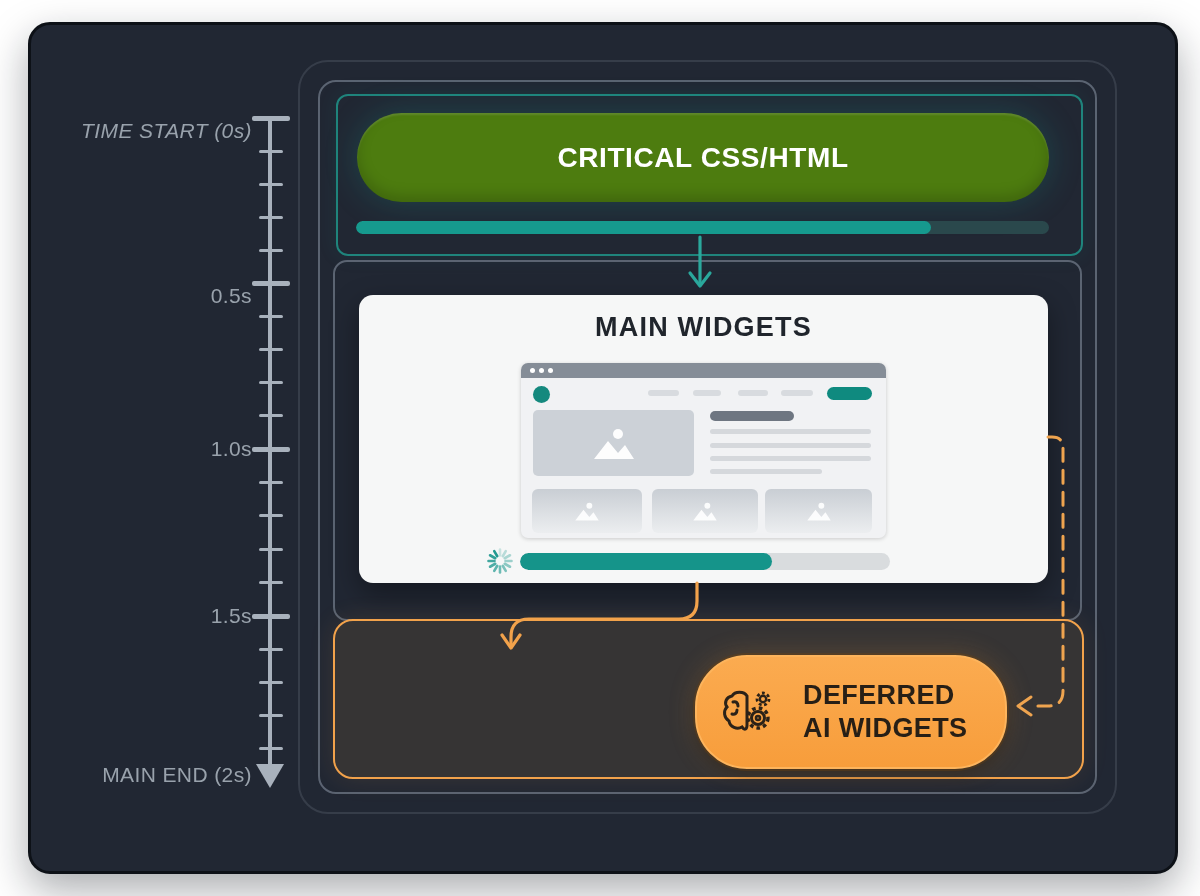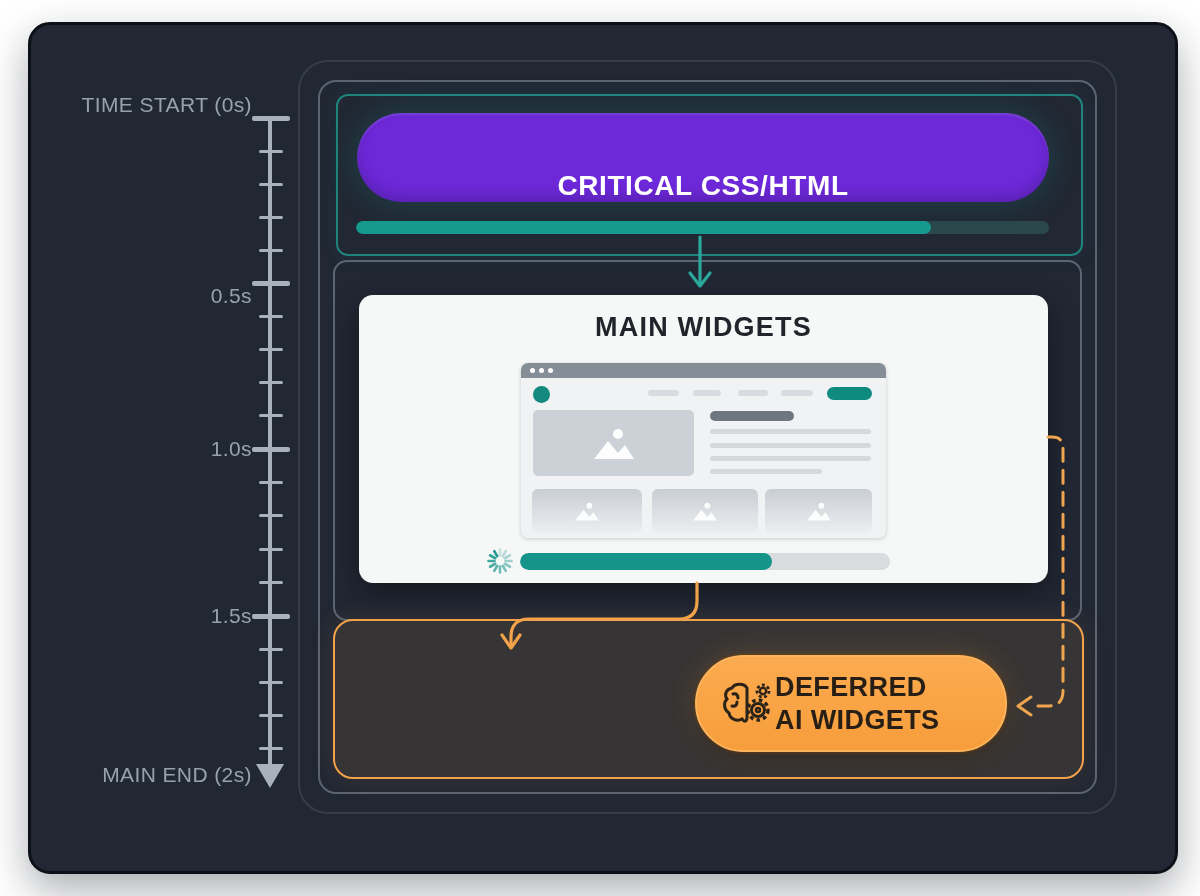--- a/index.html
+++ b/index.html
@@ -27,21 +27,21 @@
   .outer-box{left:318px;top:80px;width:775px;height:710px;
     border:2px solid #5b6472;border-radius:18px;}
   .outer-box::after{content:"";position:absolute;left:-22px;top:-22px;right:-22px;bottom:-22px;
     border:2px solid rgba(130,140,155,.22);border-radius:30px;}
 
   
   .sec-critical{left:336px;top:94px;width:743px;height:158px;
     border:2px solid #1f847c;border-radius:12px;
     box-shadow:0 0 20px rgba(20,150,140,.10);}
   .pill-critical{left:357px;top:113px;width:692px;height:89px;border-radius:45px;
-    background:#6d28d9;display:flex;align-items:flex-end;justify-content:center;
+    background:#4d7c0f;display:flex;align-items:center;justify-content:center;
     box-shadow:inset 0 2px 2px rgba(255,255,255,.12),inset 0 -6px 14px rgba(0,0,0,.18),0 0 34px rgba(23,180,166,.22);}
   .pill-critical span{color:#ffffff;font-weight:bold;font-size:28px;letter-spacing:.6px;}
   .bar-top{left:356px;top:221px;width:693px;height:13px;border-radius:7px;background:#2a484c;overflow:hidden;}
   .bar-top .fill{height:100%;background:#169a8e;border-radius:7px;}
 
   
   .sec-main{left:333px;top:260px;width:745px;height:357px;
     border:2px solid #5b6472;border-radius:14px;}
   .card-main{left:359px;top:295px;width:689px;height:288px;background:#f6f7f7;border-radius:14px;
     box-shadow:0 10px 28px rgba(0,0,0,.38);}
@@ -71,36 +71,36 @@
 
   
   .sec-deferred{left:333px;top:619px;width:747px;height:156px;border-radius:20px;
     border:2.5px solid #f2a24b;background:rgba(249,162,70,.10);
     box-shadow:0 0 26px rgba(249,164,70,.12);}
   .pill-orange{display:flex;align-items:center;border-radius:52px;
     background:linear-gradient(180deg,#fbab50,#f79d3b);
     border:2px solid #fdb45c;
     box-shadow:0 0 0 2px rgba(120,70,10,.30),0 6px 16px rgba(0,0,0,.35),0 0 26px rgba(249,164,70,.25);}
   .pill-analytics{left:355px;top:656px;width:305px;height:102px;padding-left:30px;gap:22px;box-sizing:border-box;}
-  .pill-ai{left:695px;top:655px;width:312px;height:97px;padding-left:22px;gap:0;box-sizing:border-box;}
+  .pill-ai{left:695px;top:655px;width:312px;height:114px;padding-left:22px;gap:28px;box-sizing:border-box;}
   .pill-label{white-space:pre-line;color:#271f16;font-weight:bold;font-size:27px;line-height:33px;letter-spacing:.4px;}
 
   svg.overlay{position:absolute;left:0;top:0;pointer-events:none;}
 </style>
 </head>
 <body>
 
 <div class="stage">
 
   <div class="abs panel"></div>
 
   <div id="timeline">
     <div class="abs tl-line"></div>
     <div class="abs tl-arrowhead"></div>
-  <div class="tl-label" style="top: 92px;">TIME START (0s)</div>
+  <div class="tl-label" style="top: 118px; font-style: italic;">TIME START (0s)</div>
       <div class="tl-label" style="top: 283px;">0.5s</div>
       <div class="tl-label" style="top: 436px;">1.0s</div>
       <div class="tl-label" style="top: 603px;">1.5s</div>
       <div class="tl-label" style="top: 762px;">MAIN END (2s)</div>
       <div class="tl-tick major" style="top: 115.5px;"></div>
       <div class="tl-tick major" style="top: 280.5px;"></div>
       <div class="tl-tick major" style="top: 446.5px;"></div>
       <div class="tl-tick major" style="top: 613.5px;"></div>
       <div class="tl-tick minor" style="top: 149.5px;"></div>
       <div class="tl-tick minor" style="top: 182.5px;"></div>

